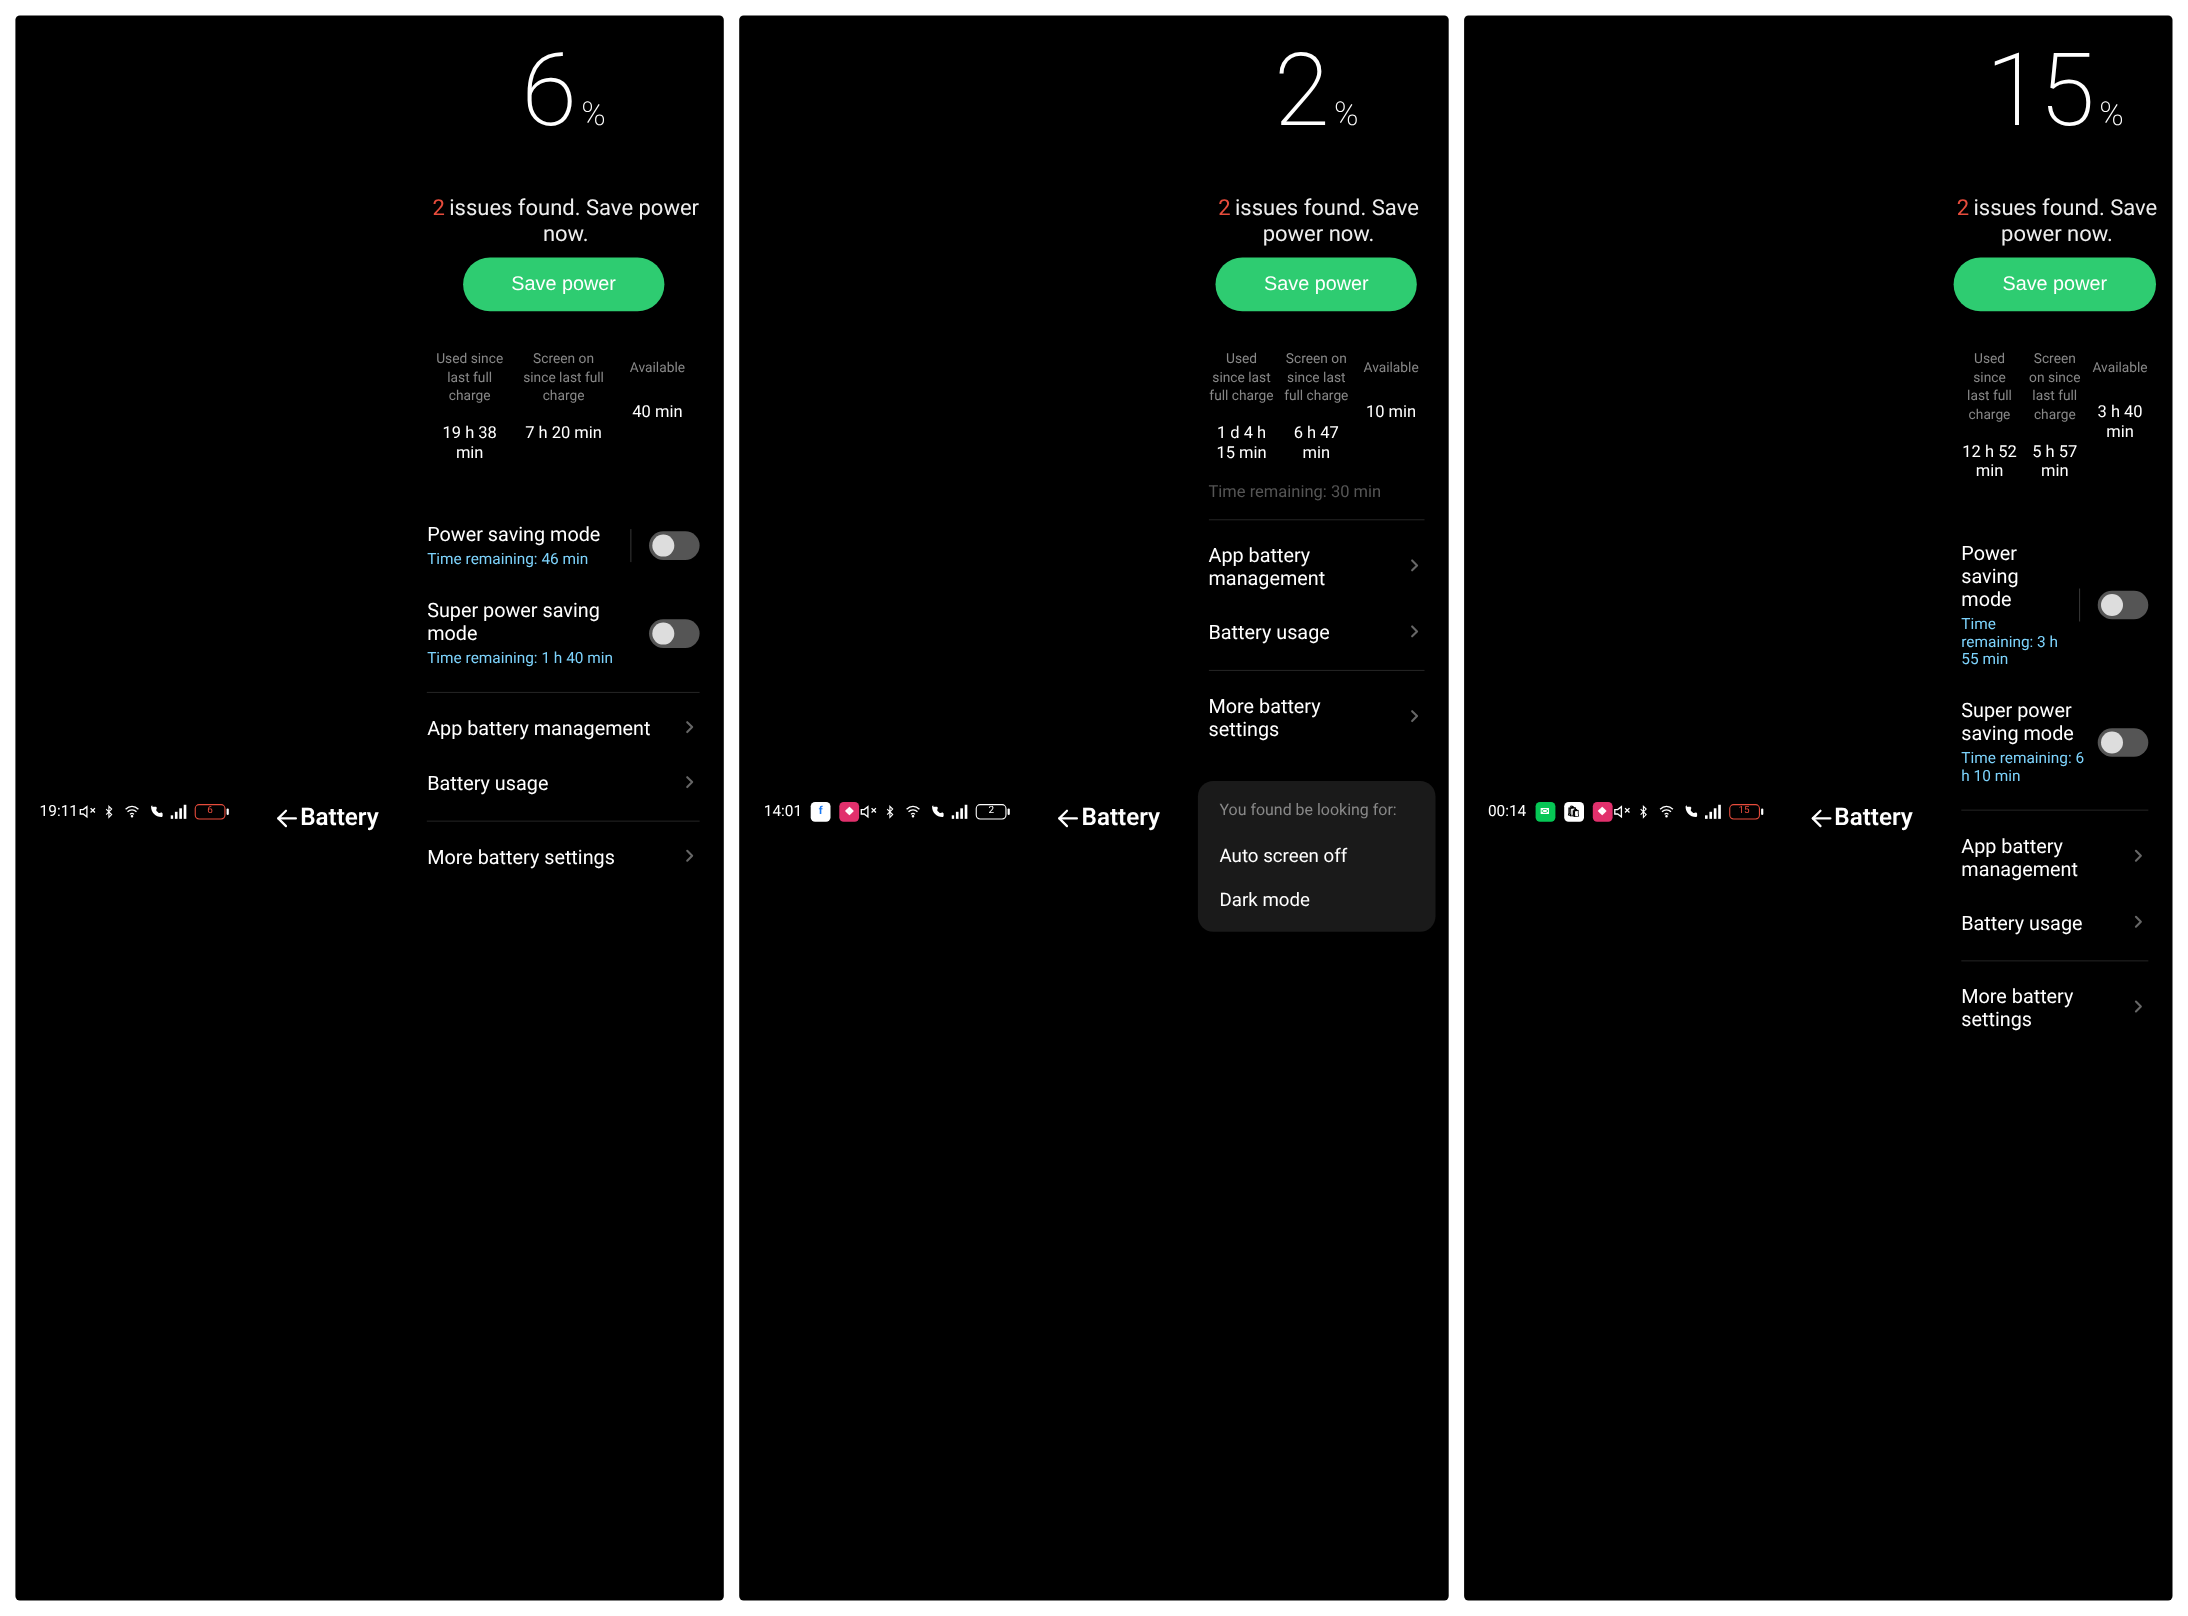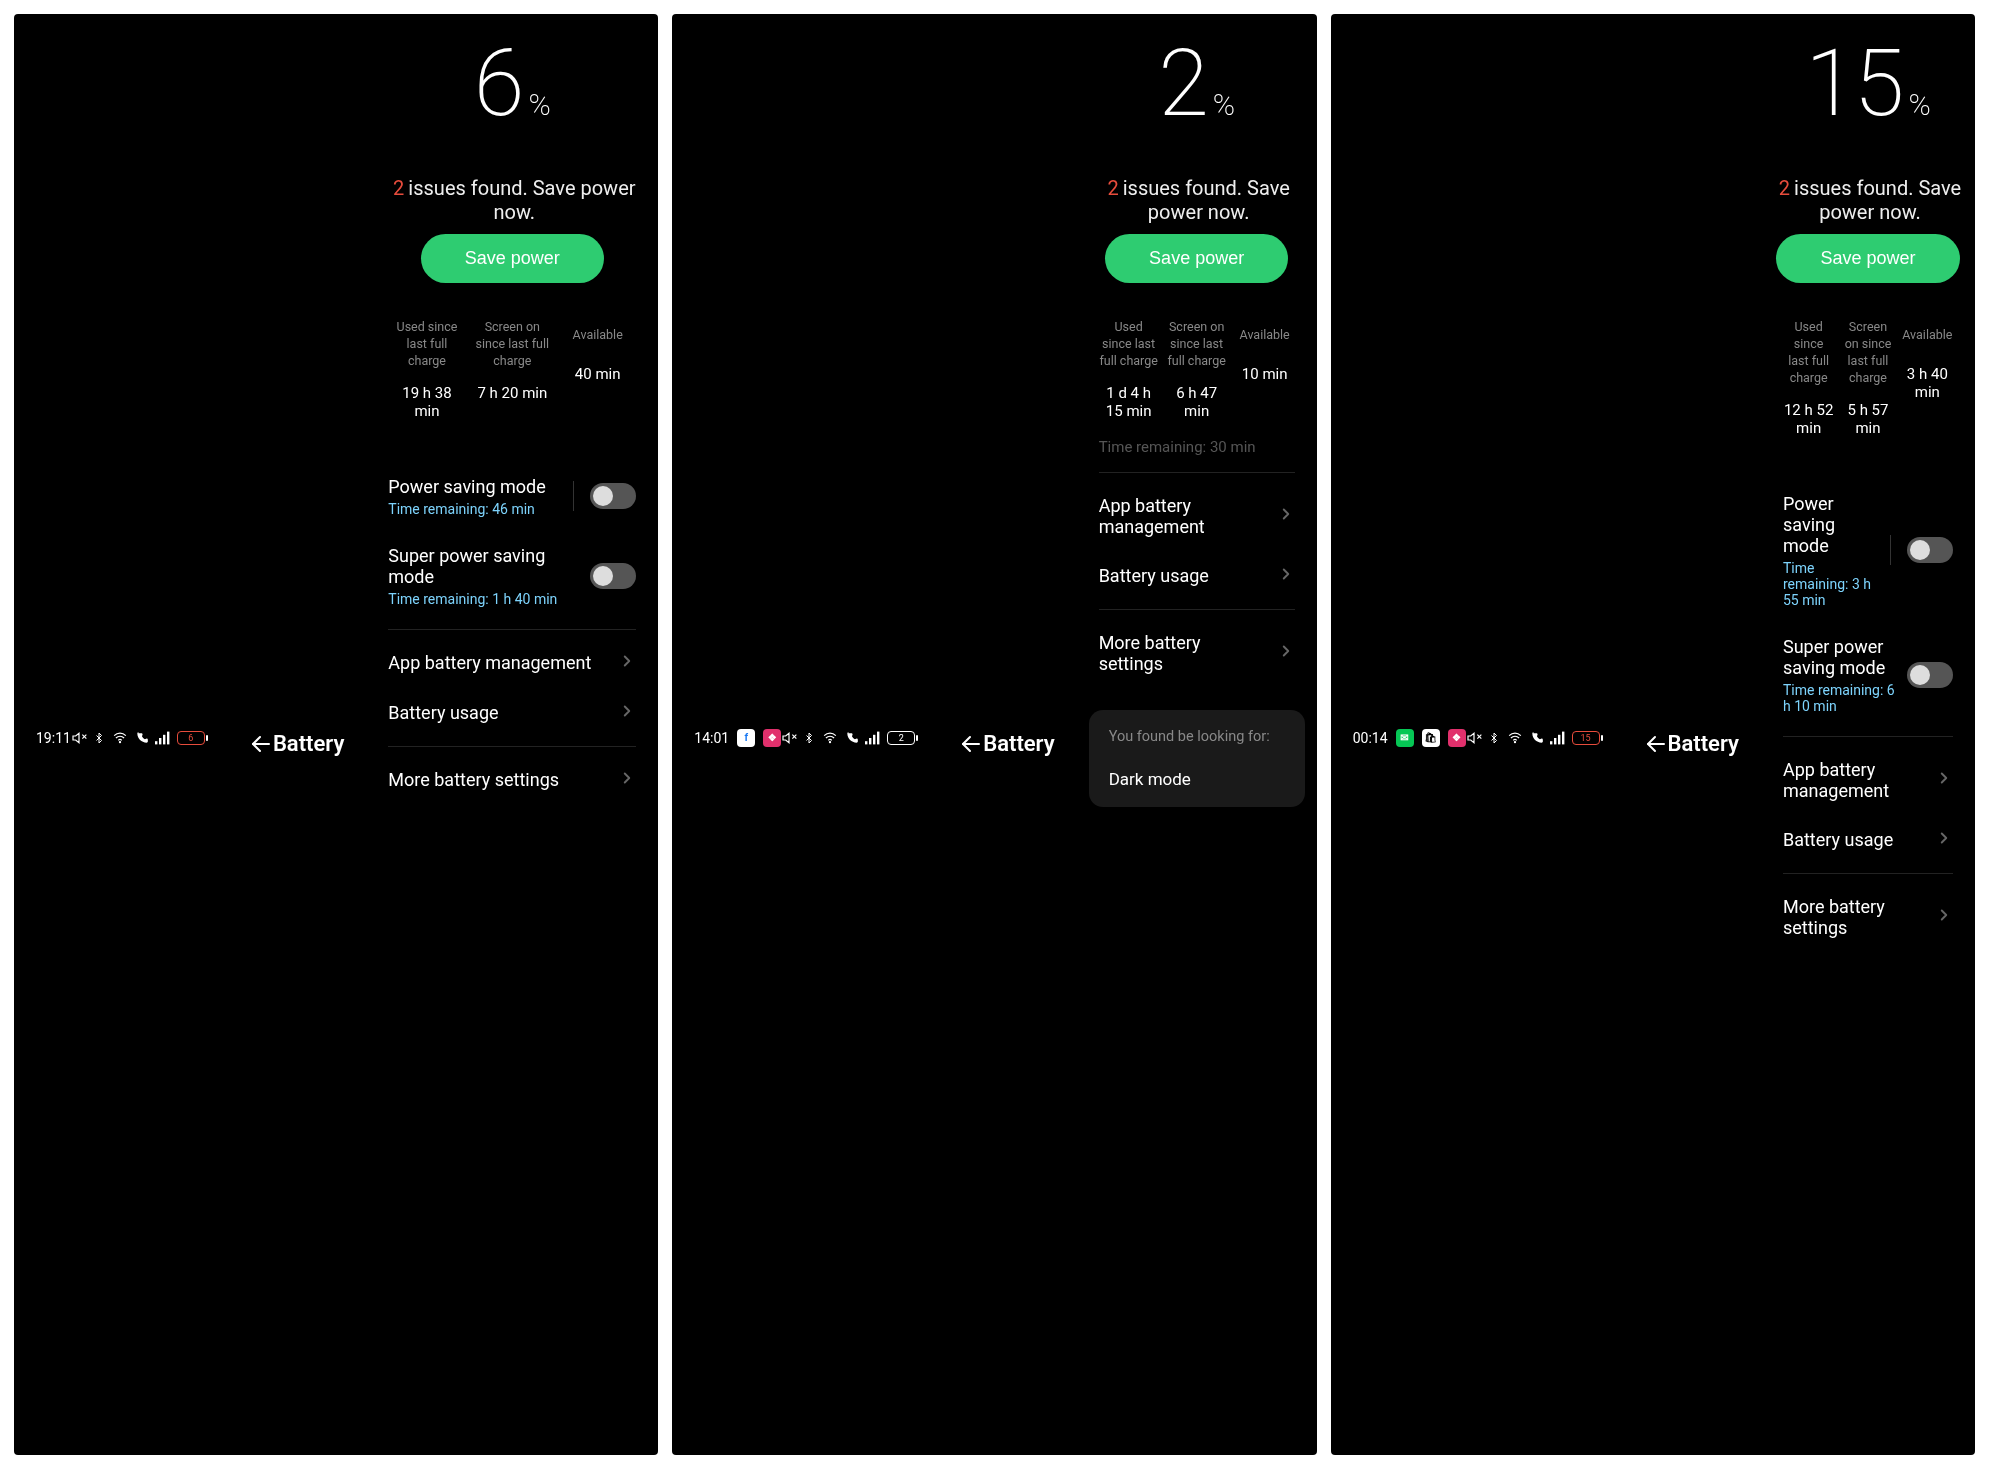--- a/index.html
+++ b/index.html
@@ -359,20 +359,21 @@
     <div class="list-item">
       <div class="txt">
           <div class="li-title">More battery settings</div>
         </div>
       <span class="chevron"><svg width="18" height="18" viewBox="0 0 24 24" fill="none" stroke="#666" stroke-width="2.5" stroke-linecap="round" stroke-linejoin="round">
             <polyline points="9 6 15 12 9 18"></polyline>
           </svg></span>
     </div>
       <div class="suggest-card">
         <div class="suggest-title">You found be looking for:</div>
+        <div class="suggest-item">Auto screen off</div>
         <div class="suggest-item">Dark mode</div>
       </div>
     </div>
   </div>
 <div class="phone">
     <div class="status-bar">
       <div class="status-left">
         <span>00:14</span>
         <span class="app-icon" style="background:#06c755;color:#fff">✉</span>
         <span class="app-icon" style="background:#fff;color:#000">🛍</span>

